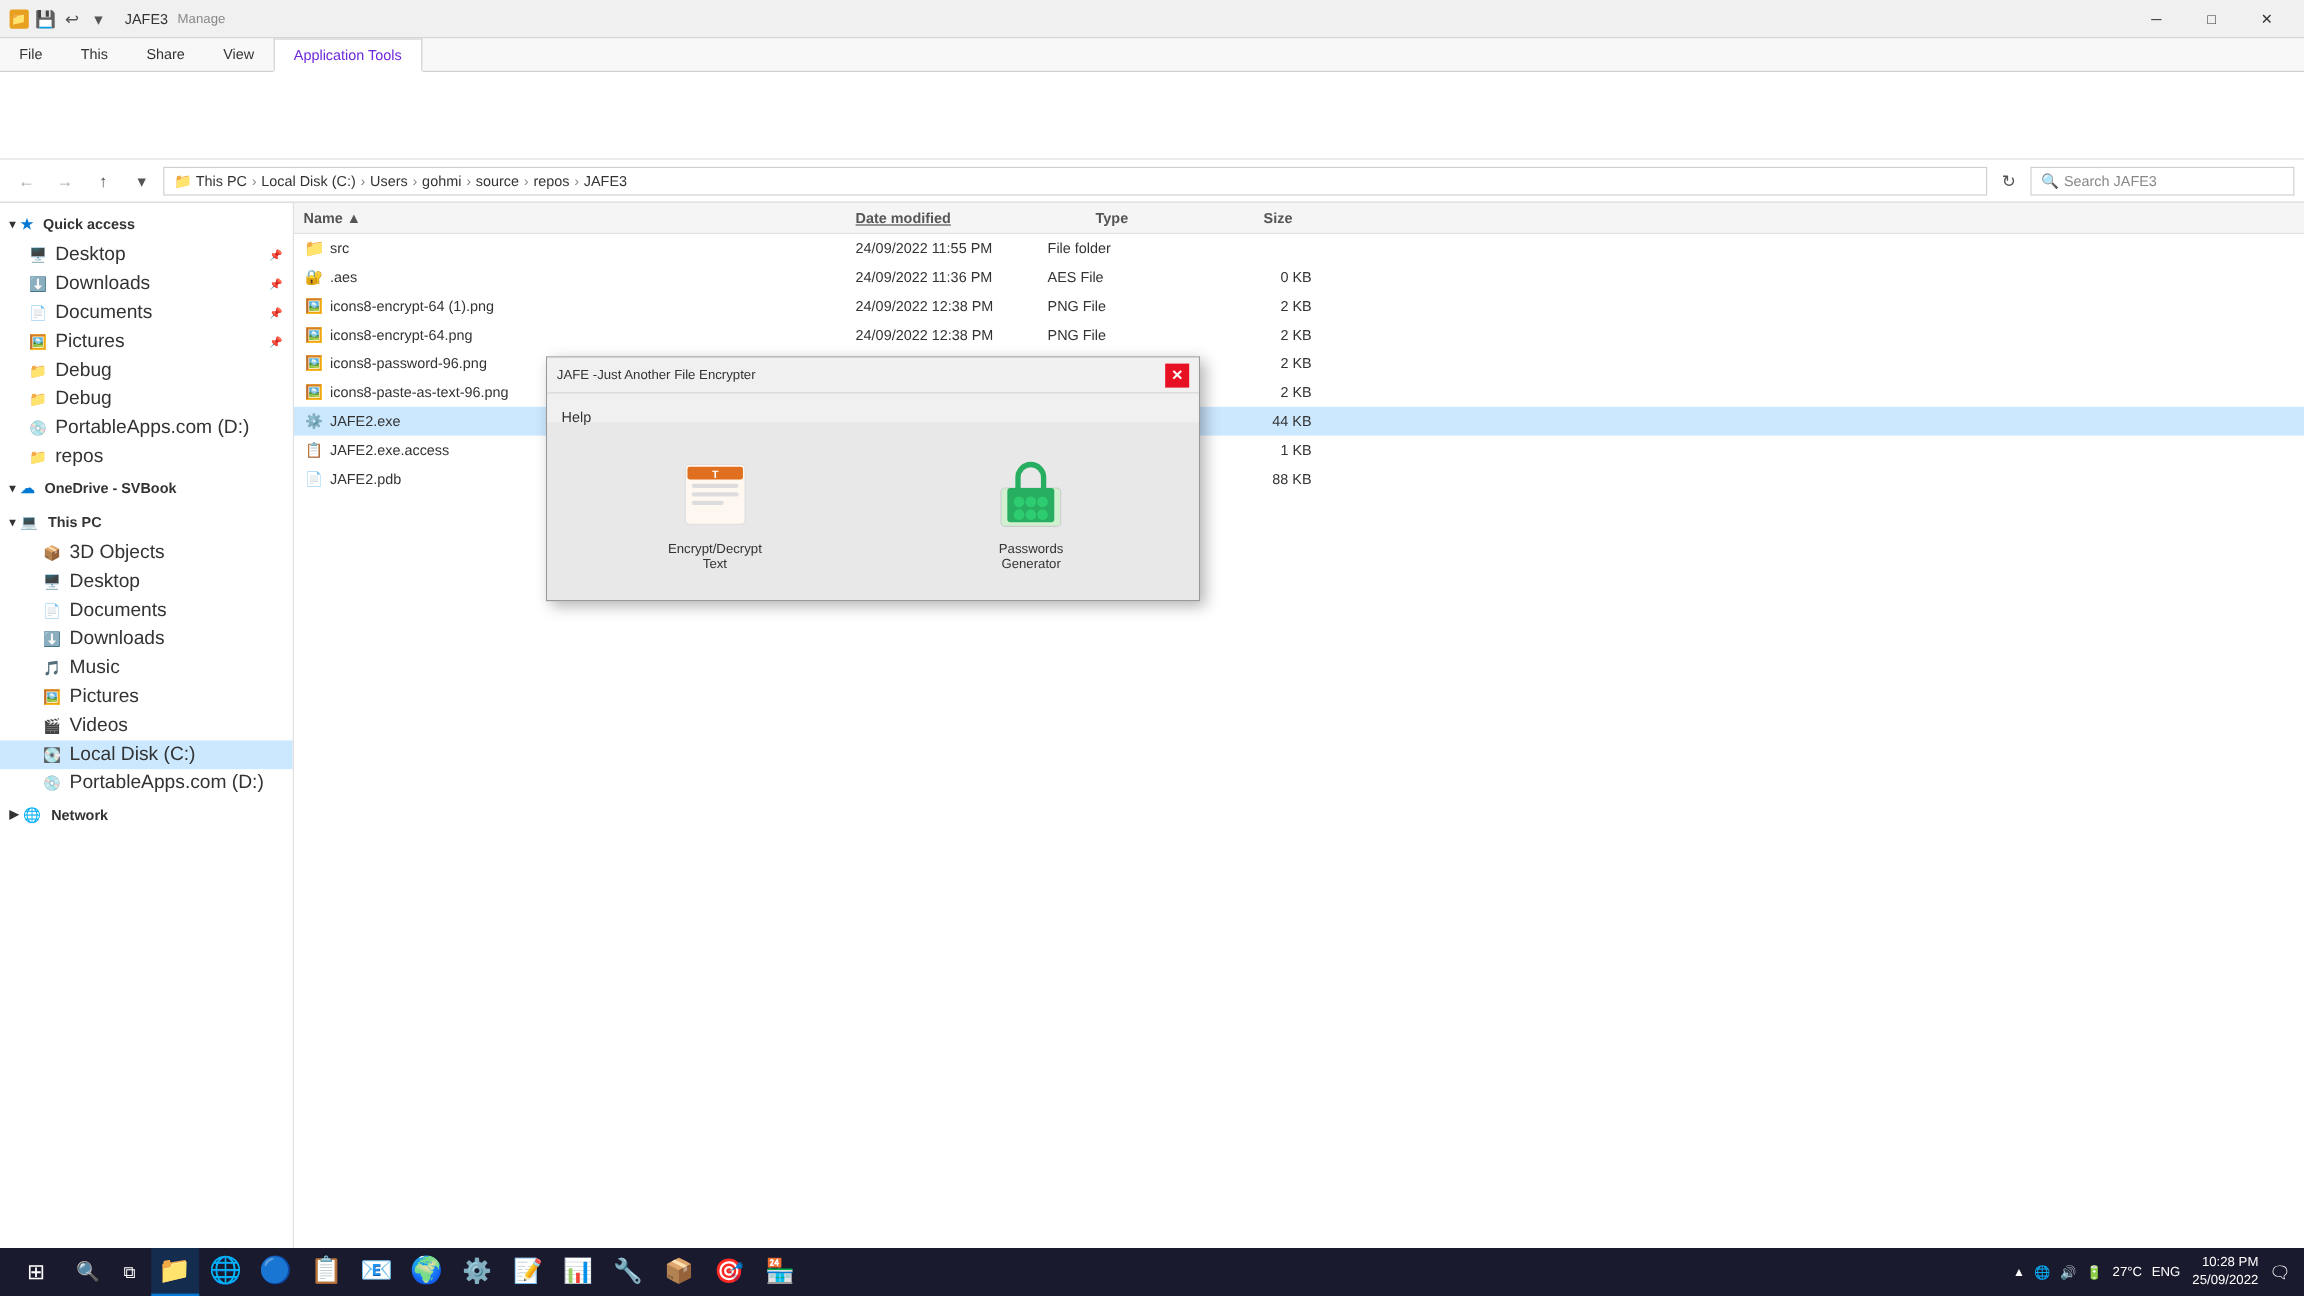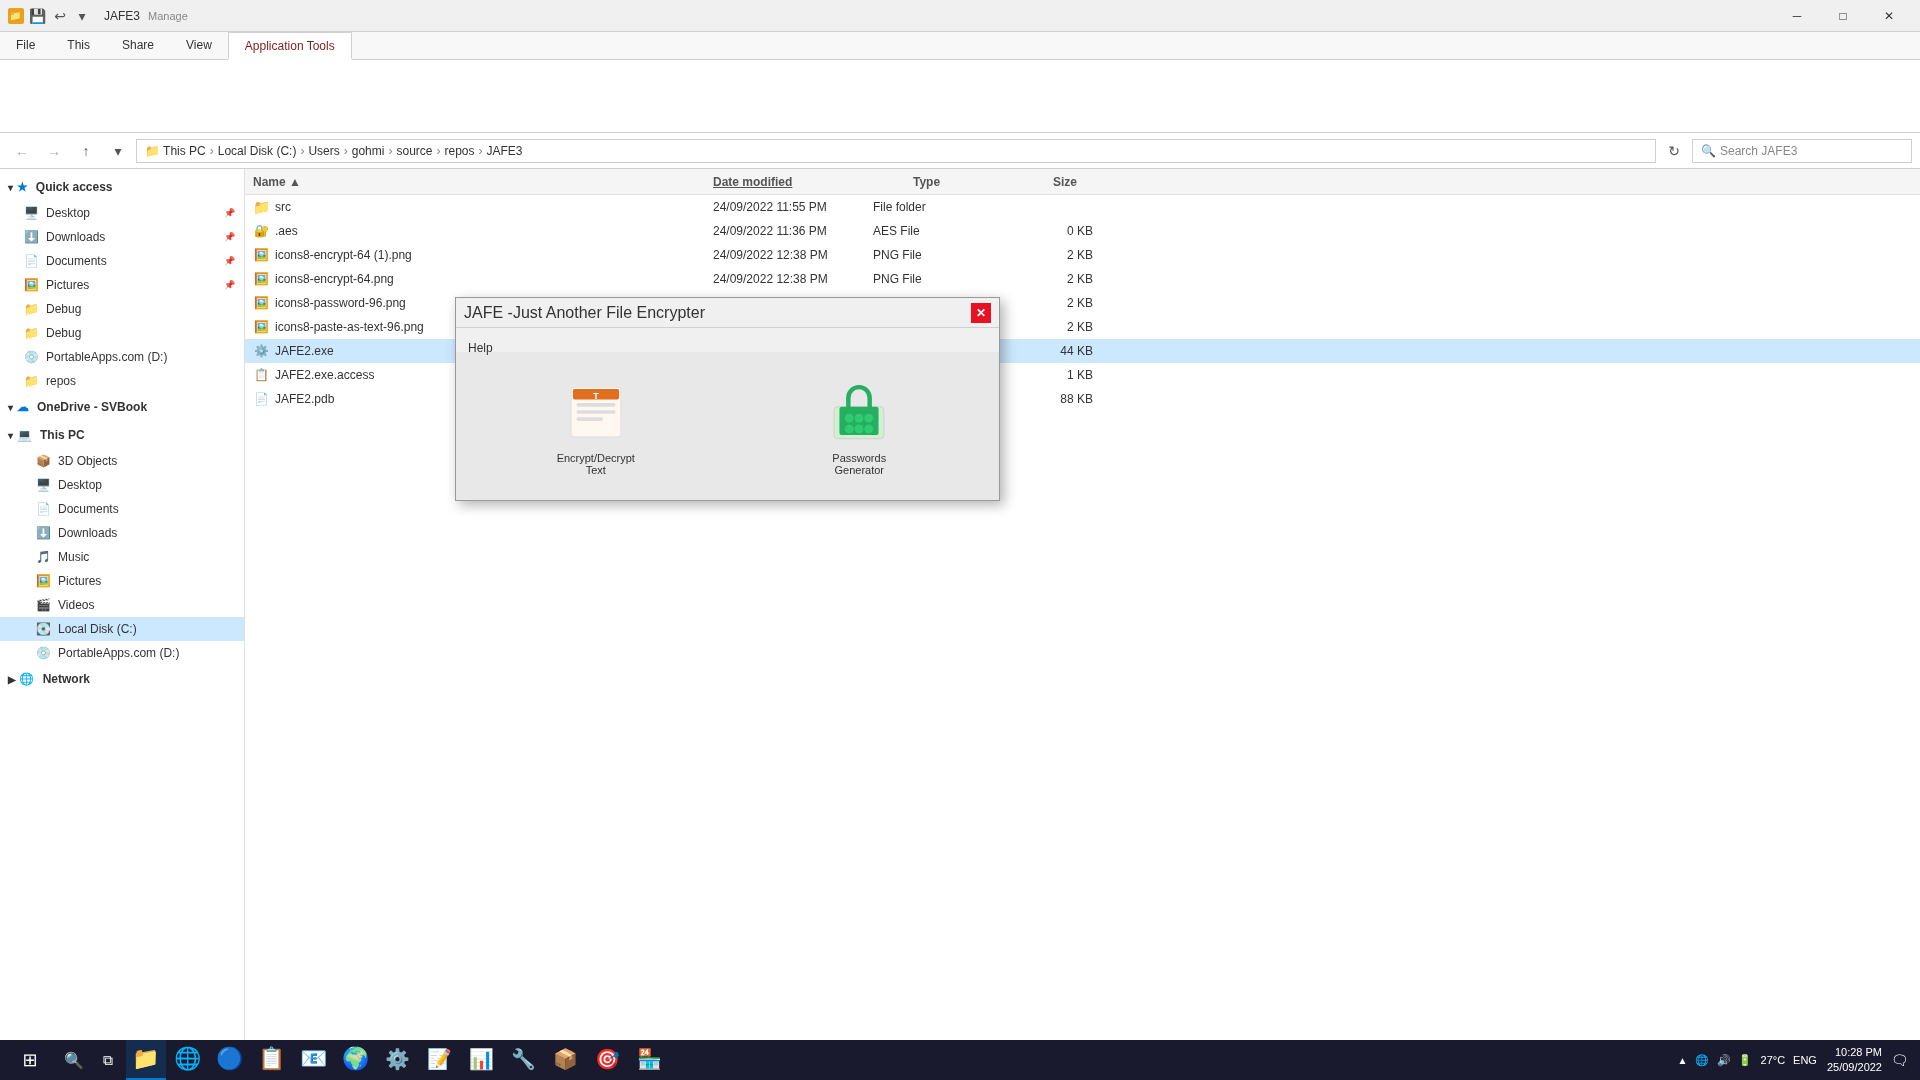--- a/index.html
+++ b/index.html
@@ -12,40 +12,40 @@
     .quick-access-icons { display: flex; gap: 2px; align-items: center; }
     .qa-icon { width: 20px; height: 20px; display: flex; align-items: center; justify-content: center; color: #555; font-size: 14px; cursor: pointer; }
     .title-bar-title { font-size: 12px; color: #333; margin-left: 8px; }
     .title-bar-controls { display: flex; gap: 0; }
     .title-ctrl { width: 46px; height: 32px; display: flex; align-items: center; justify-content: center; font-size: 12px; cursor: pointer; color: #333; }
 
     
     .ribbon { background: #f8f8f8; border-bottom: 1px solid #d0d0d0; }
     .ribbon-tabs { display: flex; height: 28px; border-bottom: 1px solid #d0d0d0; }
     .ribbon-tab { padding: 0 16px; display: flex; align-items: center; font-size: 12px; color: #333; cursor: pointer; border-bottom: 2px solid transparent; }
-    .ribbon-tab.active { background: white; border-top: 1px solid #d0d0d0; border-left: 1px solid #d0d0d0; border-right: 1px solid #d0d0d0; border-bottom: 2px solid white; color: #7f1d1d; margin-bottom: -1px; }
+    .ribbon-tab.active { background: white; border-top: 1px solid #d0d0d0; border-left: 1px solid #d0d0d0; border-right: 1px solid #d0d0d0; border-bottom: 2px solid white; color: #6d28d9; margin-bottom: -1px; }
     .ribbon-content { background: white; height: 72px; display: flex; align-items: center; padding: 4px 8px; gap: 16px; }
 
     
     .address-bar { display: flex; align-items: center; height: 36px; background: white; border-bottom: 1px solid #d0d0d0; padding: 0 8px; gap: 4px; }
     .nav-btn { width: 28px; height: 28px; display: flex; align-items: center; justify-content: center; color: #555; cursor: pointer; border-radius: 2px; font-size: 14px; }
     .nav-btn.disabled { color: #aaa; cursor: default; }
     .address-path { flex: 1; height: 24px; background: white; border: 1px solid #d0d0d0; display: flex; align-items: center; padding: 0 8px; font-size: 12px; color: #333; gap: 4px; }
     .path-separator { color: #888; }
     .search-box { width: 220px; height: 24px; border: 1px solid #d0d0d0; display: flex; align-items: center; padding: 0 8px; font-size: 12px; color: #888; background: white; }
 
     
     .main { display: flex; height: calc(1080px - 32px - 28px - 72px - 36px - 28px); }
 
     
     .sidebar { width: 245px; background: white; border-right: 1px solid #e0e0e0; overflow-y: auto; padding: 4px 0; flex-shrink: 0; }
     .sidebar-item { display: flex; align-items: center; height: 24px; padding: 0 8px 0 16px; cursor: pointer; gap: 6px; font-size: 12px; color: #333; }
     .sidebar-item.selected { background: #cce8ff; }
     .sidebar-icon { width: 16px; height: 16px; display: flex; align-items: center; justify-content: center; flex-shrink: 0; }
-    .sidebar-label { font-size: 12px; }
+    .sidebar-label { font-size: 16px; }
     .sidebar-section-header { display: flex; align-items: center; height: 28px; padding: 0 8px; cursor: pointer; gap: 4px; font-size: 12px; font-weight: 600; color: #333; }
     .indent1 { padding-left: 24px; }
     .indent2 { padding-left: 36px; }
 
     
     .file-list-area { flex: 1; background: white; overflow-y: auto; }
     .file-list-header { display: flex; align-items: center; height: 26px; background: #f5f5f5; border-bottom: 1px solid #e0e0e0; padding: 0 8px; font-size: 12px; color: #555; font-weight: 600; position: sticky; top: 0; z-index: 1; }
     .col-name { width: 460px; }
     .col-date { width: 160px; text-decoration: underline; }
     .col-type { width: 140px; margin-left: 40px; }
@@ -63,21 +63,21 @@
     .status-right { display: flex; gap: 4px; }
     .view-btn { width: 24px; height: 24px; display: flex; align-items: center; justify-content: center; cursor: pointer; }
 
     
     .folder-icon-yellow { color: #e8a020; font-size: 14px; }
 
     
     .dialog-overlay { position: absolute; top: 0; left: 0; width: 100%; height: 100%; pointer-events: none; z-index: 100; }
     .dialog { position: absolute; top: 297px; left: 455px; width: 545px; background: #f0f0f0; border: 1px solid #999; box-shadow: 4px 4px 12px rgba(0,0,0,0.3); pointer-events: all; }
     .dialog-titlebar { display: flex; align-items: center; justify-content: space-between; height: 30px; background: #f0f0f0; border-bottom: 1px solid #d0d0d0; padding: 0 8px; }
-    .dialog-title { font-size: 16px; color: #333; font-weight: 400; }
+    .dialog-title { font-size: 11px; color: #333; font-weight: 400; }
     .dialog-close { width: 20px; height: 20px; background: #e81123; color: white; display: flex; align-items: center; justify-content: center; cursor: pointer; font-size: 12px; font-weight: bold; }
     .dialog-menubar { display: flex; height: 24px; background: #f0f0f0; padding: 0 4px; align-items: center; }
     .dialog-menu-item { padding: 0 8px; font-size: 12px; color: #333; cursor: pointer; height: 100%; display: flex; align-items: center; margin-top: 16px; }
     .dialog-content { background: #e8e8e8; display: flex; align-items: center; justify-content: space-around; padding: 16px 12px; gap: 8px; }
     .app-btn { display: flex; flex-direction: column; align-items: center; width: 100px; cursor: pointer; padding: 8px 4px; border-radius: 4px; }
     .app-btn-icon { width: 72px; height: 72px; display: flex; align-items: center; justify-content: center; margin-bottom: 4px; }
     .app-btn-label { font-size: 11px; color: #333; text-align: center; }
 
     
     .icon-encrypt svg, .icon-decrypt svg, .icon-md5 svg, .icon-enctext svg, .icon-passgen svg { width: 64px; height: 64px; }

